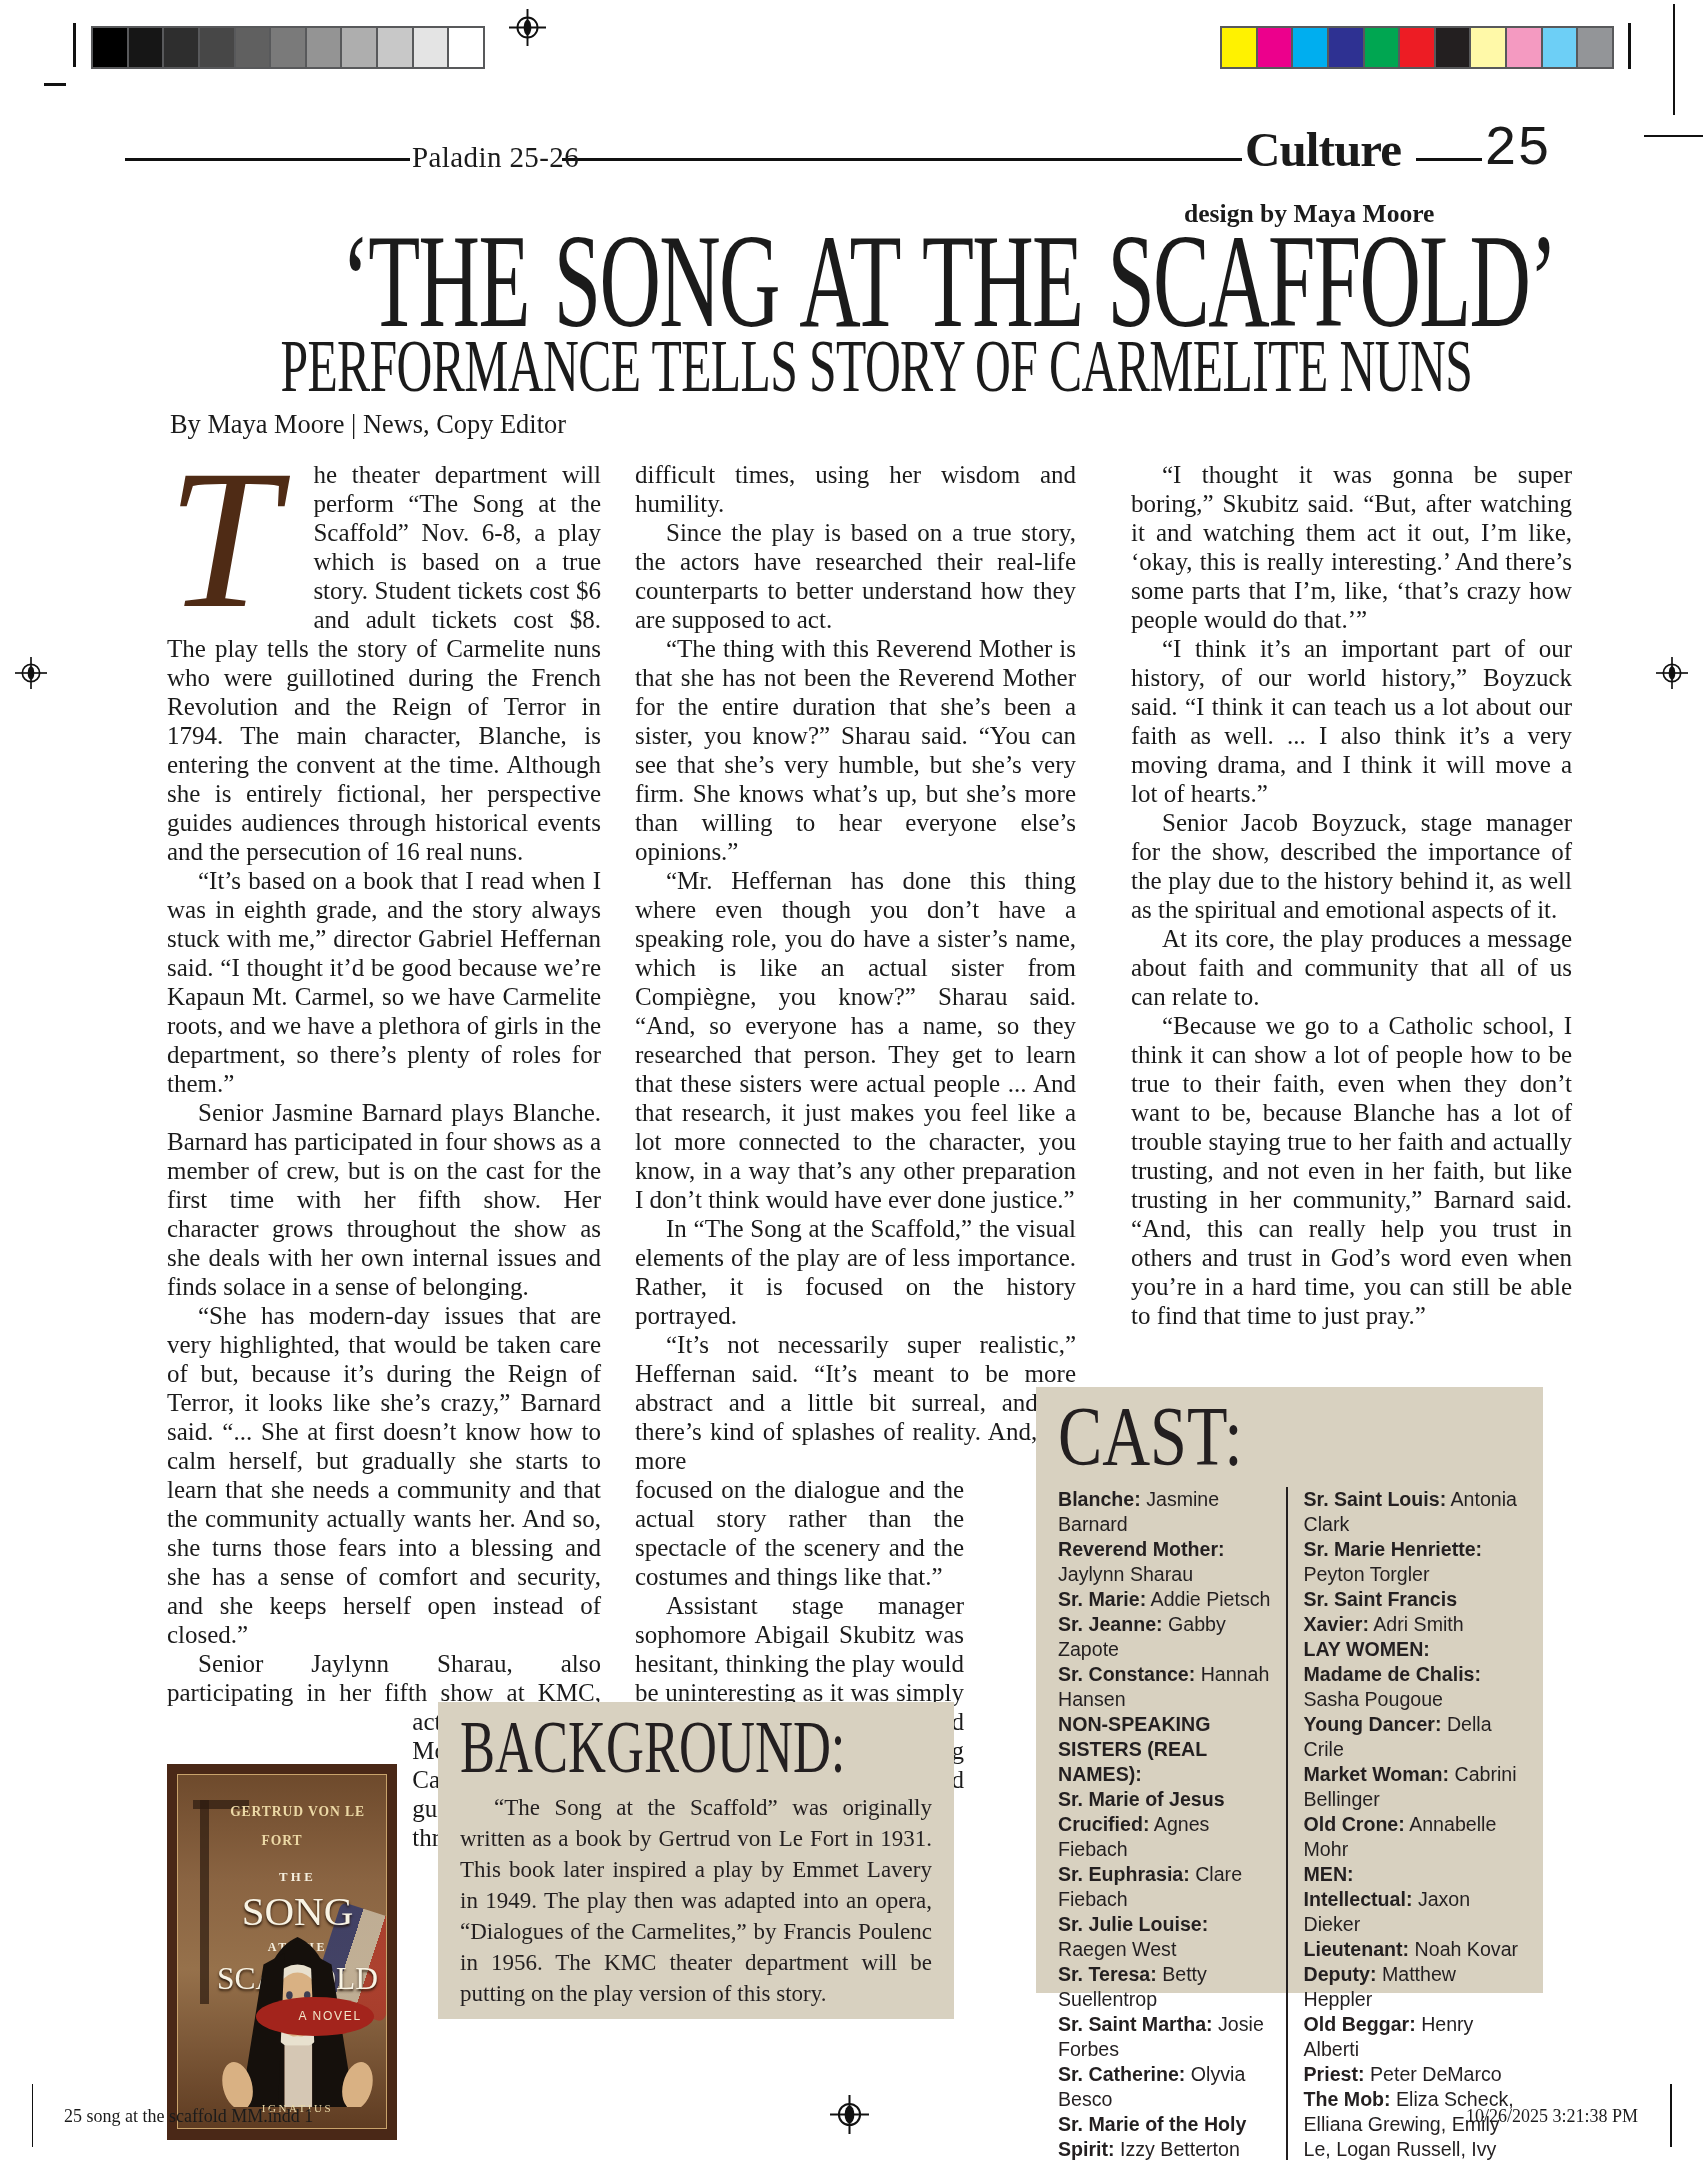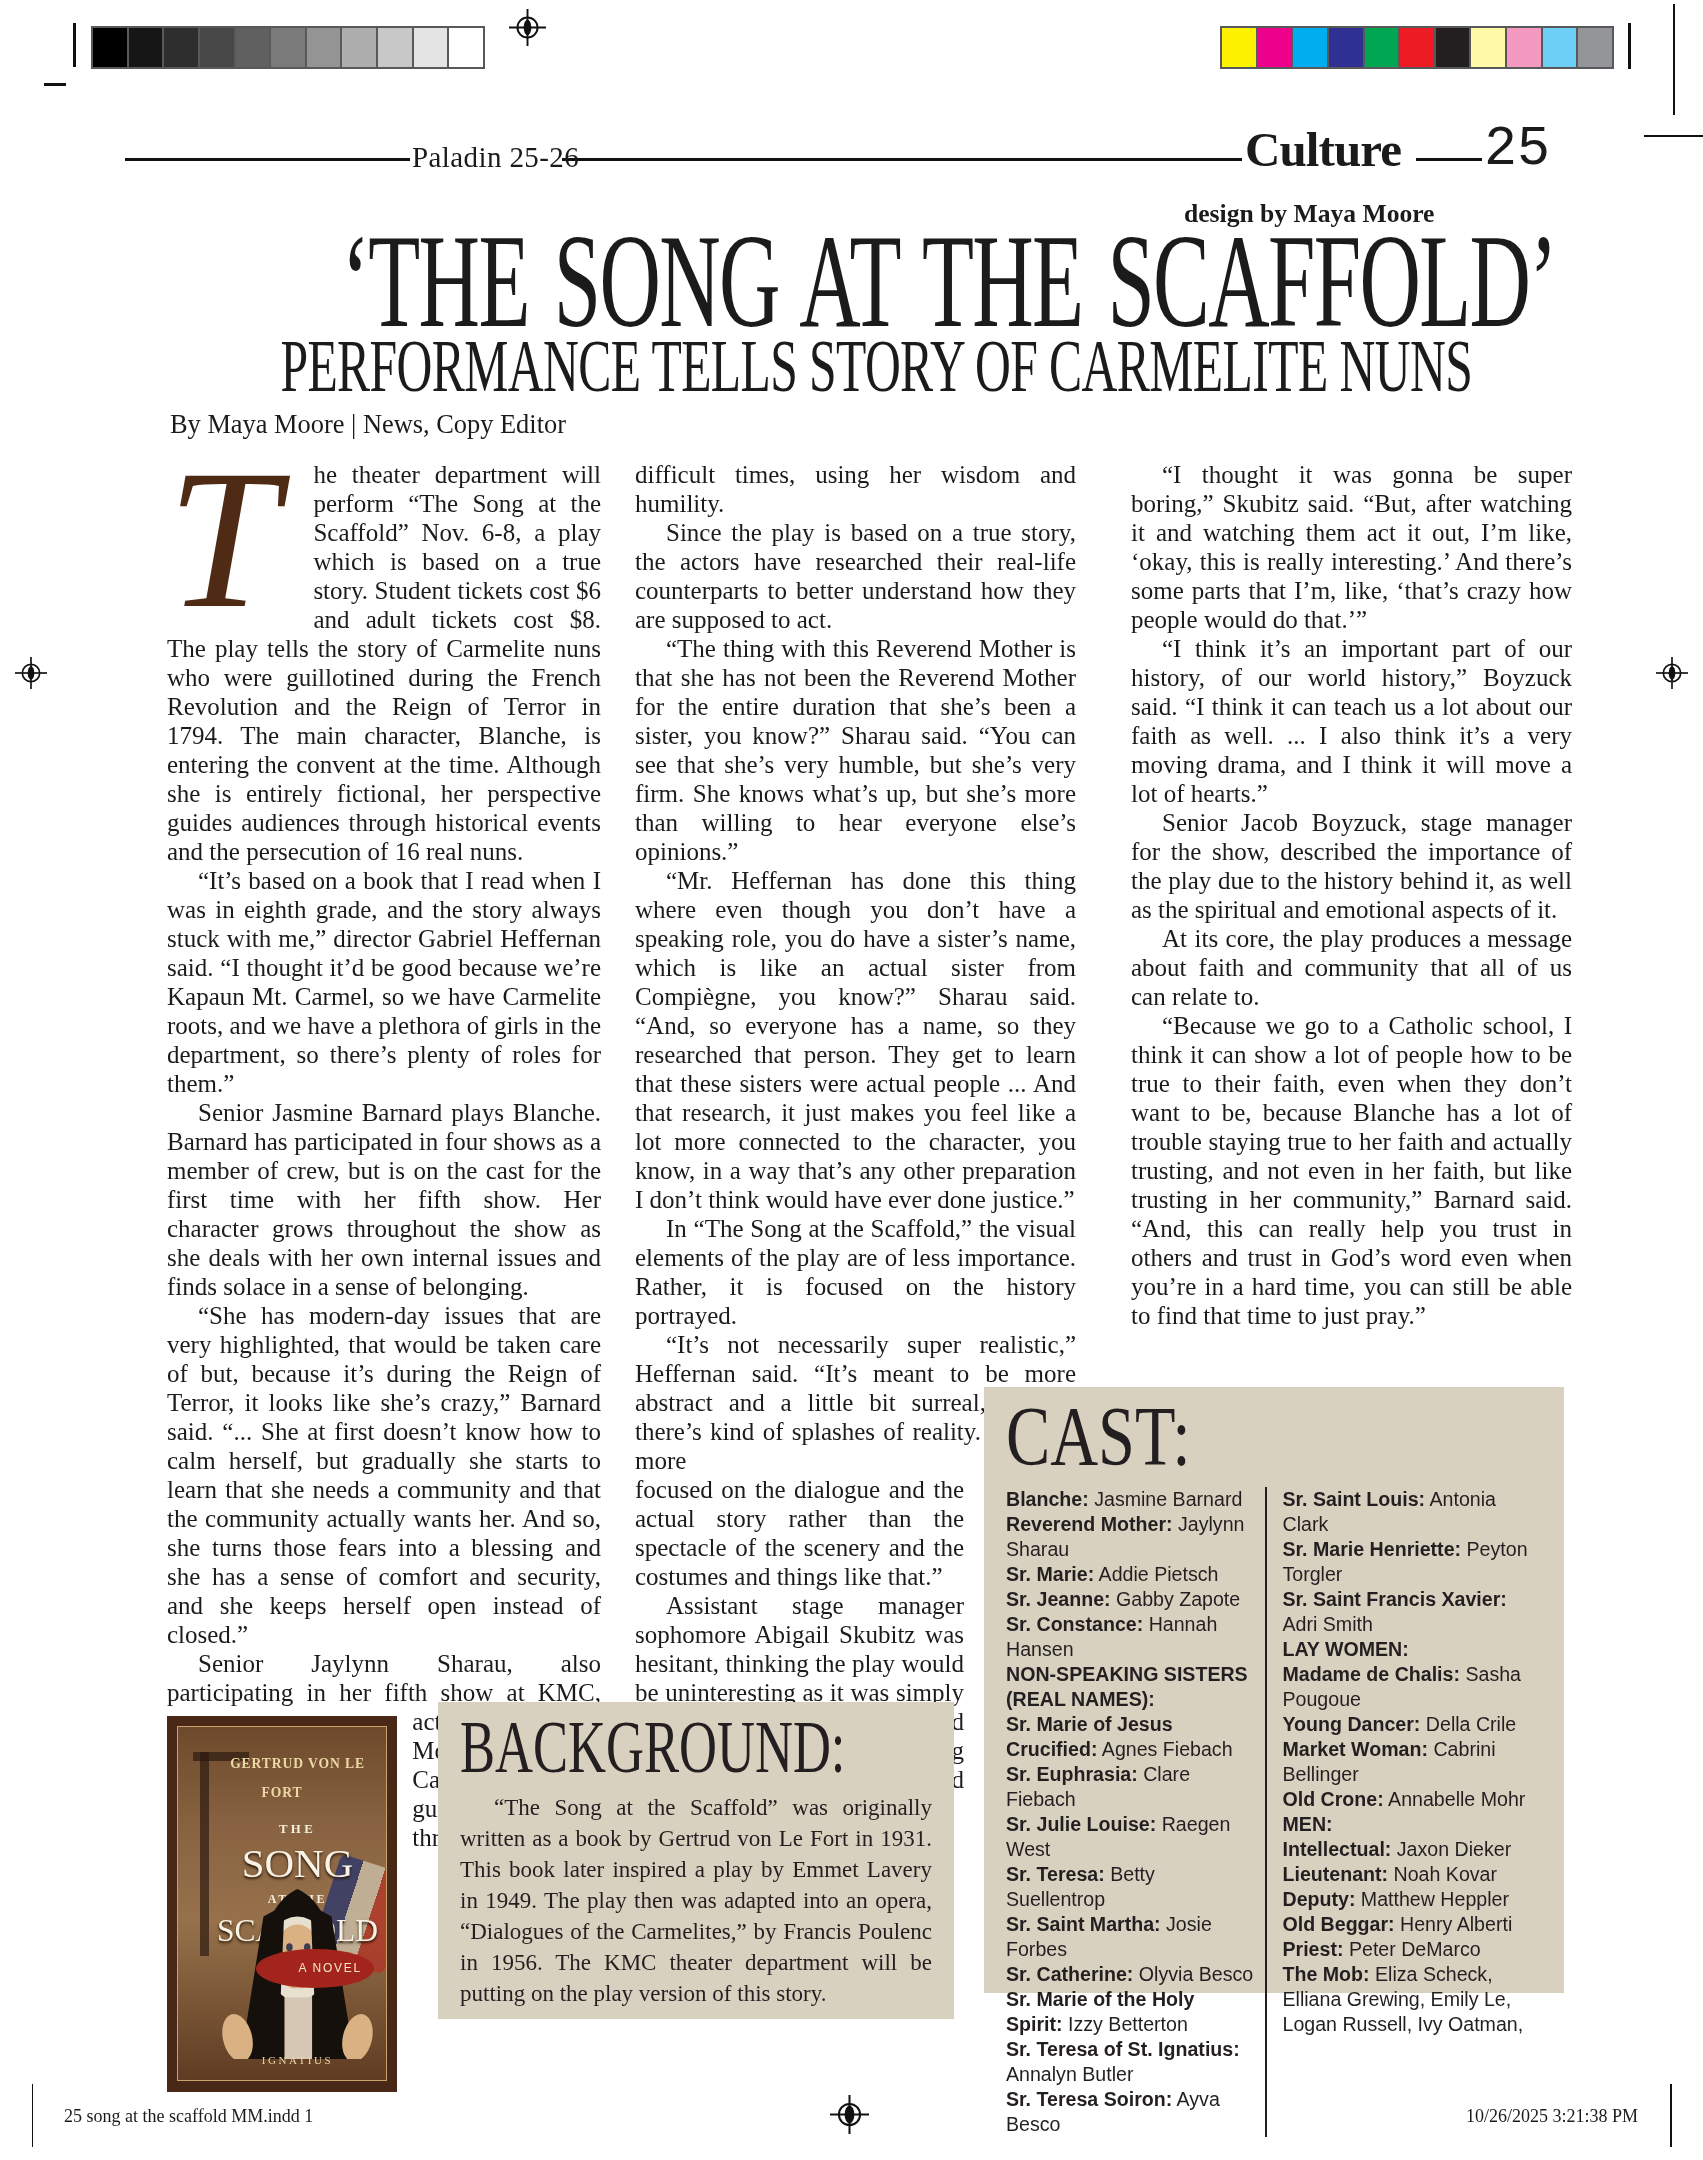--- a/index.html
+++ b/index.html
@@ -57,21 +57,21 @@
   .book-song{position:relative;font-size:41px;line-height:39px;color:#f8f3e4;text-shadow:0 1.7px 2.6px #241307;}
   .book-atthe{position:relative;font-size:12px;letter-spacing:2.6px;color:#f5efdf;font-weight:700;margin-top:1.7px;}
   .book-scaffold{position:relative;font-size:31.5px;line-height:34px;color:#f8f3e4;text-shadow:0 1.7px 2.6px #241307;}
   .nun{position:absolute;left:50%;bottom:15.3px;transform:translateX(-50%);}
   .novel-badge{position:absolute;right:12px;bottom:92px;background:#a3241c;color:#f2e6c9;font-size:12px;
                letter-spacing:1.7px;padding:5.1px 12px;border-radius:50%;font-family:"Liberation Sans",sans-serif;}
   .book-publisher{position:absolute;left:0;bottom:5.1px;width:100%;font-size:11px;letter-spacing:2.6px;color:#e8d8a8;}
 
   
   .feature-box{position:absolute;background:#d8d1c0;box-sizing:border-box;}
-  #cast-box{left:984px;top:1387px;width:580px;height:606px;padding:6.8px 17px 8.5px 22px;}
+  #cast-box{left:1036px;top:1387px;width:507px;height:606px;padding:6.8px 17px 8.5px 22px;}
   .box-title{font-size:85px;line-height:1.0;color:#231f20;}
   #cast-box .box-title .condensed{transform:scaleX(0.78);}
   #background-box{left:438px;top:1702px;width:516px;height:317px;padding:8.5px 22px;}
   #background-box .box-title{font-size:73px;}
   #background-box .box-title .condensed{transform:scaleX(0.72);}
   .background-body{margin-top:8.5px;font-size:23px;line-height:31px;text-align:justify;text-indent:34px;color:#231f20;}
 
   .cast-cols{display:flex;margin-top:8.5px;}
   .cast-col{font-family:"Liberation Sans","DejaVu Sans",sans-serif;font-size:19.6px;line-height:25px;color:#231f20;}
   .cast-col.left{width:249px;padding-right:10.2px;}
@@ -169,21 +169,21 @@
   <div class="byline">By Maya Moore | News, Copy Editor</div>
 
   <div class="col" id="col1">
     <p><span class="dropcap">T</span><span>he theater department will perform “The Song at the Scaffold” Nov. 6-8, a play which is based on a true story. Student tickets cost $6 and adult tickets cost $8. The play tells the story of Carmelite nuns who were guillotined during the French Revolution and the Reign of Terror in 1794. The main character, Blanche, is entering the convent at the time. Although she is entirely fictional, her perspective guides audiences through historical events and the persecution of 16 real nuns.</span></p>
     <p class="indent">“It’s based on a book that I read when I was in eighth grade, and the story always stuck with me,” director Gabriel Heffernan said. “I thought it’d be good because we’re Kapaun Mt. Carmel, so we have Carmelite roots, and we have a plethora of girls in the department, so there’s plenty of roles for them.”</p>
     <p class="indent">Senior Jasmine Barnard plays Blanche. Barnard has participated in four shows as a member of crew, but is on the cast for the first time with her fifth show. Her character grows throughout the show as she deals with her own internal issues and finds solace in a sense of belonging.</p>
     <p class="indent">“She has modern-day issues that are very highlighted, that would be taken care of but, because it’s during the Reign of Terror, it looks like she’s crazy,” Barnard said. “... She at first doesn’t know how to calm herself, but gradually she starts to learn that she needs a community and that the community actually wants her. And so, she turns those fears into a blessing and she has a sense of comfort and security, and she keeps herself open instead of closed.”</p>
     <p class="indent">
       <span>Senior Jaylynn Sharau, also participating in her fifth show at KMC, acts as Rev-</span>
       <span class="book-wrap">
-        <span class="book" style="display:block;">
+        <span class="book" style="display:block;margin-top:48px;">
           <span class="book-inner" style="display:block;">
             <span class="guillotine-beam"></span>
             <span class="guillotine-post"></span>
             <span class="flag"></span>
             <span class="book-author" style="display:block;">GERTRUD VON LE FORT</span>
             <span class="book-the" style="display:block;">THE</span>
             <span class="book-song" style="display:block;">SONG</span>
             <span class="book-atthe" style="display:block;">AT THE</span>
             <span class="book-scaffold" style="display:block;">SCAFFOLD</span>
             <span class="nun">

